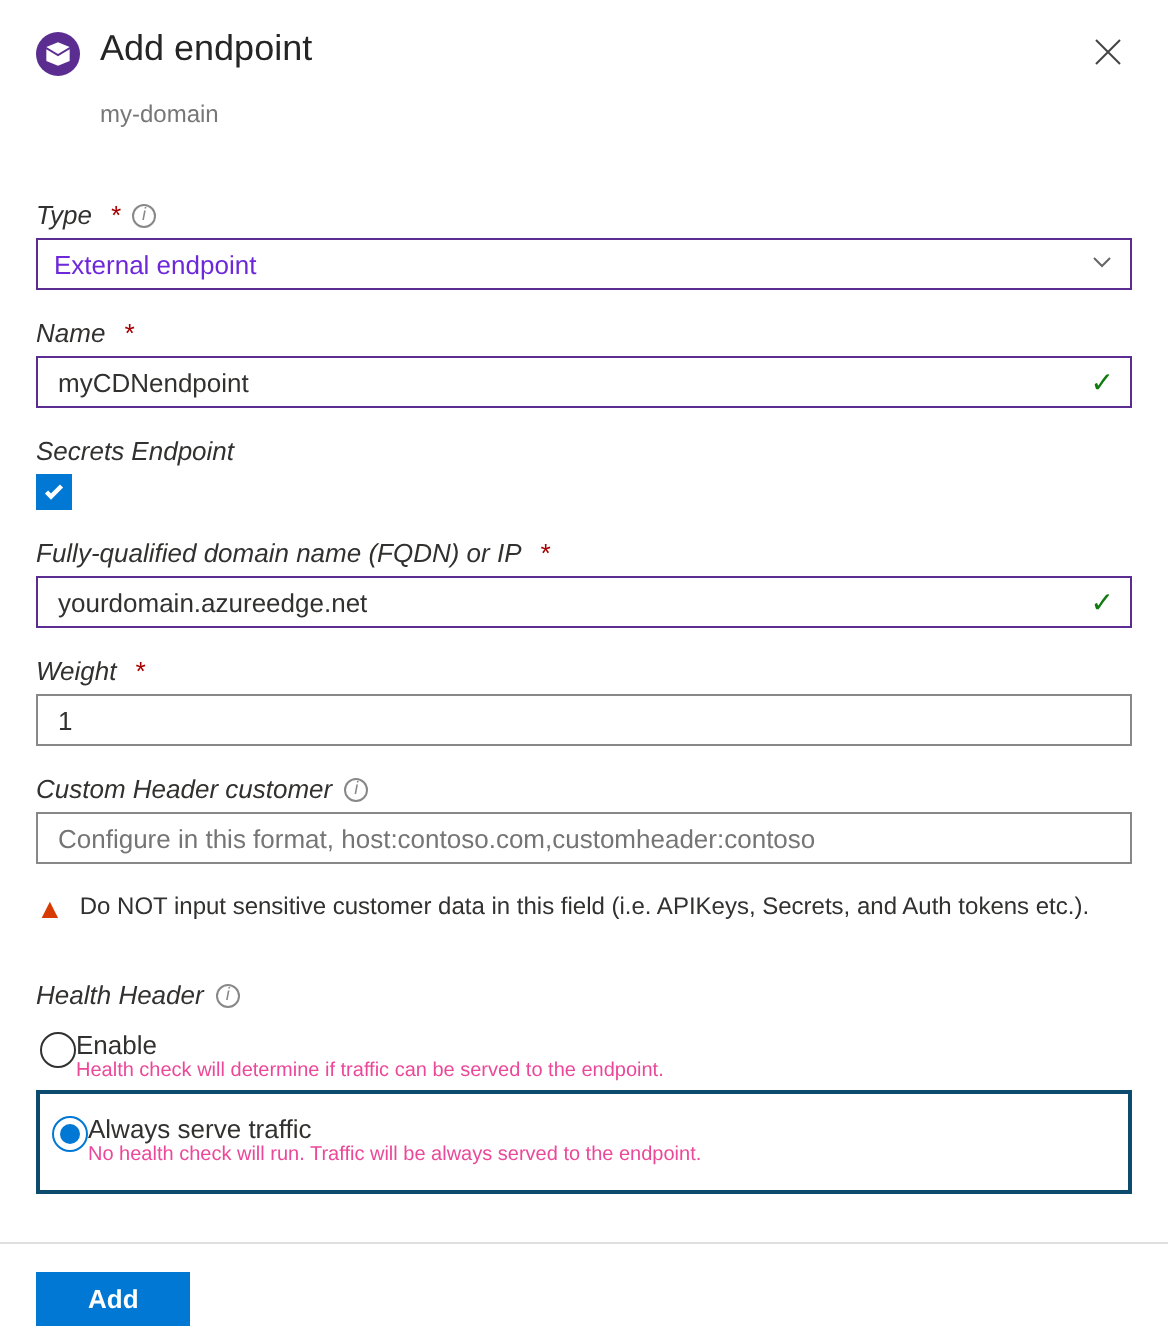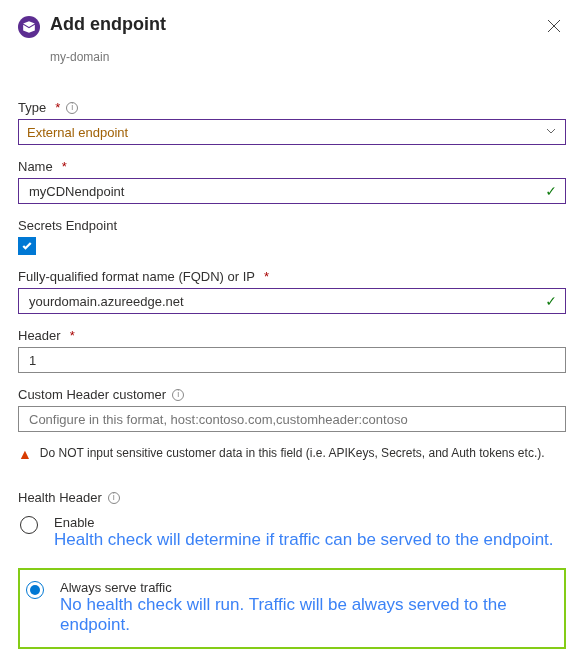--- a/index.html
+++ b/index.html
@@ -15,39 +15,39 @@
   }
   .panel { padding: 14px 18px 0 18px; }
   .header { display: flex; align-items: flex-start; gap: 10px; }
   .header-icon {
     width: 22px; height: 22px; border-radius: 50%;
     background: #5c2d91; display: flex; align-items: center; justify-content: center;
     margin-top: 2px;
   }
   .header-icon svg { width: 14px; height: 14px; fill: #fff; }
   .titles { flex: 1; }
-  .title { font-size: 18px; font-weight: 700; color: #252525; }
+  .title { font-size: 18px; font-weight: 400; color: #252525; }
   .subtitle { font-size: 12px; color: #777; margin-top: 15px; }
   .close {
     width: 24px; height: 24px; display: flex; align-items: center; justify-content: center;
     cursor: pointer; font-size: 16px; color: #444;
   }
   .form { margin-top: 36px; }
   .field { margin-bottom: 14px; }
-  .label-row { display: flex; align-items: center; gap: 6px; margin-bottom: 4px; font-size: 13px; color: #323130; }
+  .label-row { display: flex; align-items: center; gap: 6px; margin-bottom: 4px; font-size: 13px; color: #323130; font-style: italic; }
   .req { color: #a80000; margin-left: 3px; }
   .info-icon {
     width: 12px; height: 12px; border: 1px solid #888; border-radius: 50%;
     display: inline-flex; align-items: center; justify-content: center;
     font-size: 9px; color: #888; line-height: 1;
   }
   .select {
     width: 100%; height: 26px; border: 1px solid #5c2d91; padding: 0 8px;
     display: flex; align-items: center; justify-content: space-between;
-    font-size: 13px; color: #a16207; background: #fff;
+    font-size: 13px; color: #6d28d9; background: #fff;
   }
   .chev { color: #666; }
   .input {
     width: 100%; height: 26px; border: 1px solid #5c2d91; padding: 0 8px;
     display: flex; align-items: center; justify-content: space-between;
     font-size: 13px; background: #fff;
   }
   .input.plain { border-color: #888; }
   .input input {
     border: none; outline: none; font-size: 13px; width: 100%; color: #323130;
@@ -60,40 +60,40 @@
   }
   .checkbox svg { width: 12px; height: 12px; stroke: #fff; stroke-width: 3; fill: none; }
   .warning-row {
     display: flex; align-items: flex-start; gap: 8px; margin-top: 10px;
     font-size: 12px; color: #323130;
   }
   .warn-icon { color: #d83b01; font-size: 14px; }
   .hc-section { margin-top: 28px; }
   .radio-group { margin-top: 6px; }
   .radio-row {
-    display: flex; align-items: flex-start; gap: 16px; padding: 4px 2px;
+    display: flex; align-items: flex-start; gap: 0; padding: 4px 2px;
   }
   .radio {
     width: 18px; height: 18px; border: 1px solid #323130; border-radius: 50%;
     flex-shrink: 0; margin-top: 1px; display: flex; align-items: center; justify-content: center;
     cursor: pointer;
   }
   .radio.selected { border-color: #0078d4; }
   .radio.selected::after {
     content: ""; width: 10px; height: 10px; border-radius: 50%; background: #0078d4;
   }
   .radio-text { font-size: 13px; }
-  .radio-desc { color: #3b82f6; font-size: 17px; }
-  .highlight { border: 2px solid #84cc16; padding: 6px 4px 8px 4px; margin-top: 14px; }
+  .radio-desc { color: #ec4899; font-size: 10px; }
+  .highlight { border: 2px solid #0c4a6e; padding: 6px 4px 8px 4px; margin-top: 0; }
   .footer {
     border-top: 1px solid #e1dfdd; margin-top: 24px; padding: 14px 18px;
   }
   .add-btn {
     background: #0078d4; color: #fff; border: none; font-size: 13px;
-    font-weight: 400; padding: 6px 26px; cursor: pointer;
+    font-weight: 700; padding: 6px 26px; cursor: pointer;
   }
 </style>
 </head>
 <body>
 
 <div class="panel">
   <div class="header">
     <div class="header-icon">
       <svg viewBox="0 0 24 24">
           <path d="M22 6l-10 6L2 6l10-4 10 4zM2 8v10l10 4V14L2 8zm20 0l-10 6v8l10-4V8z"></path>
@@ -143,32 +143,32 @@
       </div>
       <div class="checkbox">
         <svg viewBox="0 0 16 16">
             <path d="M3 8l3 3 7-7"></path>
           </svg>
       </div>
     </div>
 
     <div class="field">
       <div class="label-row">
-        <span>Fully-qualified format name (FQDN) or IP</span>
+        <span>Fully-qualified domain name (FQDN) or IP</span>
           <span class="req">*</span>
       </div>
       <div class="input">
         <input value="yourdomain.azureedge.net" style="">
         <span class="check-green">✓</span>
       </div>
     </div>
 
     <div class="field">
       <div class="label-row">
-        <span>Header</span>
+        <span>Weight</span>
           <span class="req">*</span>
       </div>
       <div class="input plain">
         <input value="1" style="">
       </div>
     </div>
 
     <div class="field">
       <div class="label-row">
         <span>Custom Header customer</span>

